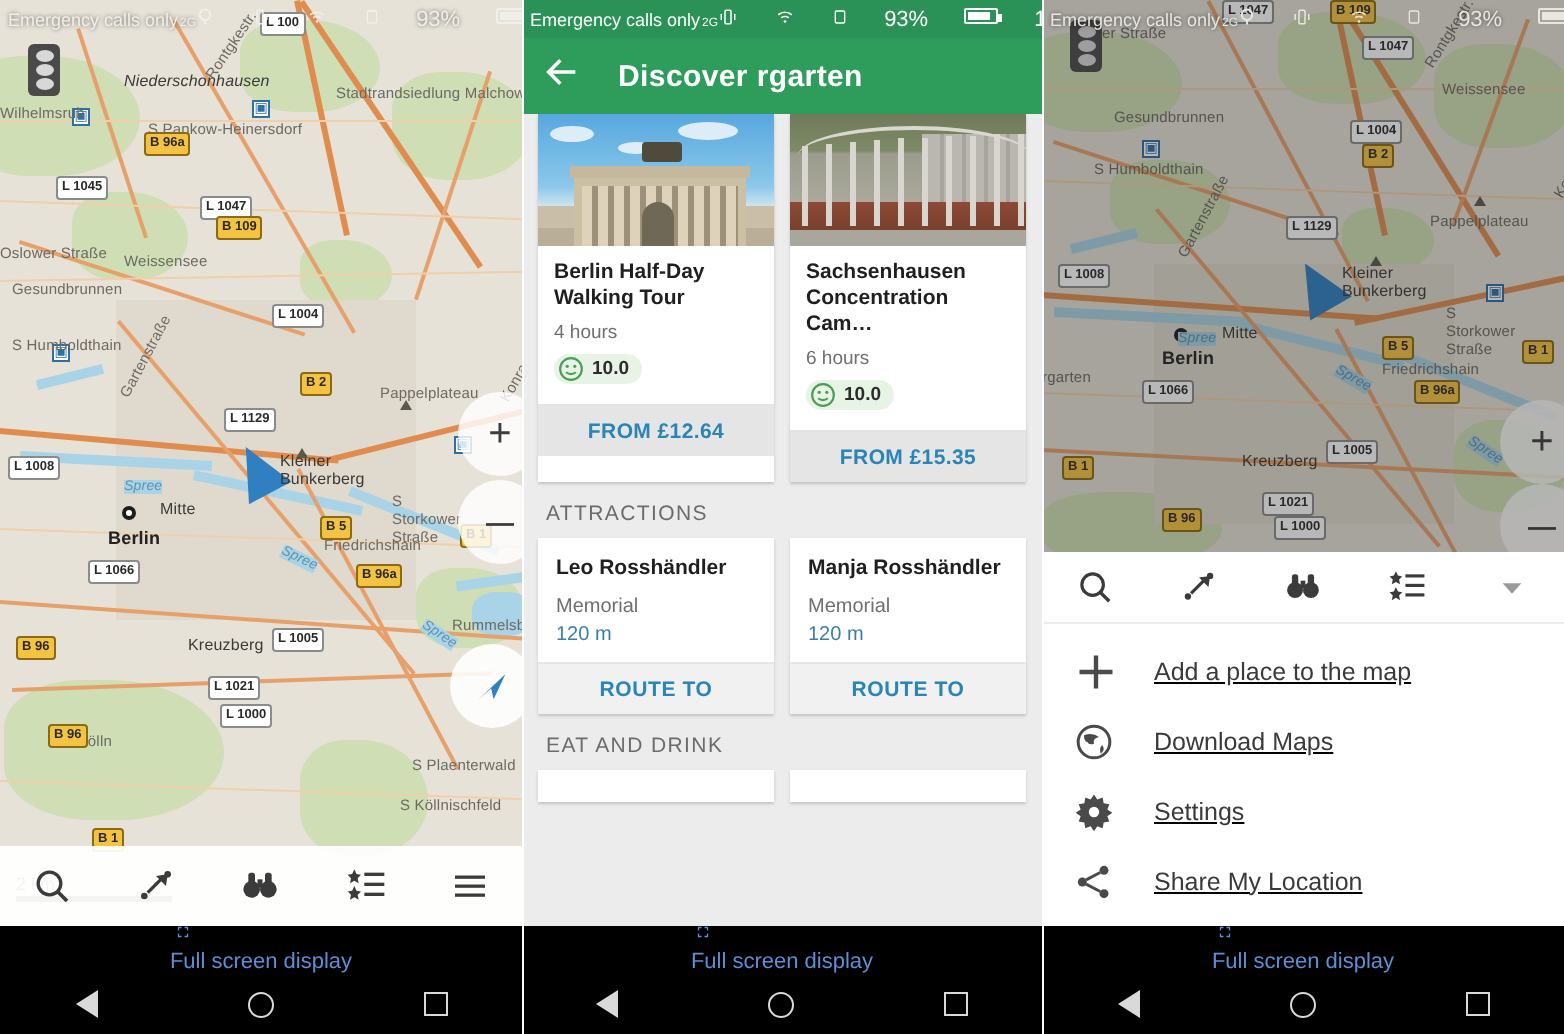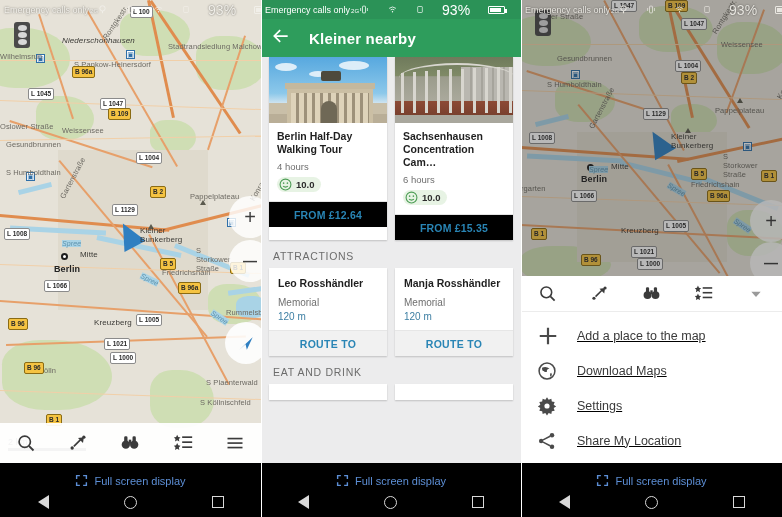--- a/index.html
+++ b/index.html
@@ -73,21 +73,21 @@
 
   .statusbar {
     position: absolute; top: 0; left: 0; right: 0; height: 19px;
     display: flex; align-items: center; padding: 0 4px;
     font-size: 9px; color: #fff; z-index: 30;
   }
   .statusbar.ghost { color: #f1efe9; text-shadow: 0 0 2px rgba(0,0,0,.55); }
   .statusbar.ghost.dark { color: #e8e6e0; }
   .statusbar .sb-left { flex: 0 0 auto; display: flex; align-items: baseline; gap: 1px; }
   .statusbar .sb-sup { font-size: 6px; }
-  .statusbar .sb-right { margin-left: auto; display: flex; align-items: center; gap: 18px; font-size: 14px; }
+  .statusbar .sb-right { margin-left: auto; display: flex; gap: 18px; font-size: 11px; }
   .statusbar .sb-right svg { display: block; }
   .sb-batt { width: 17px; height: 8px; border: 1px solid currentColor; border-radius: 1px; position: relative; }
   .sb-batt::after { content:""; position:absolute; right:-3px; top:2px; width:2px; height:4px; background: currentColor; }
   .sb-batt i { position: absolute; left: 1px; top: 1px; bottom: 1px; width: 11px; background: currentColor; }
 
   
   .fab-zoom {
     position: absolute; right: -10px; width: 42px; height: 42px; border-radius: 50%;
     background: rgba(255,255,255,.82); display: flex; align-items: center; justify-content: center;
   }
@@ -107,21 +107,21 @@
     background: #ffffff; z-index: 20;
   }
   .toolbar.ontop { background: rgba(255,255,255,.94); }
   .toolbar .ticon { width: 30px; height: 26px; display: flex; align-items: center; justify-content: center; }
 
   
   .androidbar {
     position: absolute; left: 0; right: 0; bottom: 0; height: 54px; background: #000;
     display: flex; flex-direction: column; align-items: center; z-index: 40;
   }
-  .fsrow { height: 24px; display: flex; align-items: flex-end; justify-content: center; gap: 6px; }
+  .fsrow { height: 24px; display: flex; align-items: flex-start; justify-content: center; gap: 6px; flex-direction: column; }
   .fsrow .lbl { color: #5d8fd6; font-size: 11px; }
   .navrow { height: 30px; width: 100%; display: flex; align-items: center; justify-content: space-around; }
   .navrow .tri { width: 0; height: 0; border-top: 7px solid transparent; border-bottom: 7px solid transparent; border-right: 11px solid #d9d9d9; }
   .navrow .cir { width: 13px; height: 13px; border: 1.7px solid #d9d9d9; border-radius: 50%; }
   .navrow .sqr { width: 12px; height: 12px; border: 1.7px solid #d9d9d9; }
 
   
   .appbar {
     position: absolute; top: 19px; left: 0; right: 0; height: 38px;
     background: #2e9d5c; display: flex; align-items: center; padding: 0 10px; z-index: 25;
@@ -143,21 +143,21 @@
 
   .cardrow { display: flex; gap: 8px; padding: 0 8px; }
   .card { width: 122px; background: #fff; box-shadow: 0 1px 1.5px rgba(0,0,0,.18); overflow: hidden; }
   .card .thumb { height: 66px; position: relative; overflow: hidden; }
   .card .body { padding: 7px 8px 6px; }
   .card .ttl { font-size: 10.5px; font-weight: bold; color: #1f1f1f; line-height: 13px; }
   .card .dur { font-size: 9.5px; color: #6f6f6f; margin-top: 5px; }
   .rating { display: inline-flex; align-items: center; gap: 4px; margin-top: 5px;
     background: #e7f3e4; border-radius: 9px; padding: 1px 6px 1px 2px; }
   .rating .score { font-size: 9.5px; font-weight: bold; color: #2c2c2c; }
-  .card .pricebar { background: #000000; border-top: 1px solid #e3e3e3; height: 26px;
+  .card .pricebar { background: #e5e5e5; border-top: 1px solid #e3e3e3; height: 26px;
     display: flex; align-items: center; justify-content: center; }
   .card .price { font-size: 10.5px; font-weight: bold; color: #2985b5; letter-spacing: .2px; }
 
   .acard { width: 122px; background: #fff; box-shadow: 0 1px 1.5px rgba(0,0,0,.18); }
   .acard .abody { padding: 9px 9px 8px; }
   .acard .an { font-size: 10.5px; font-weight: bold; color: #1f1f1f; }
   .acard .ak { font-size: 10px; color: #6f6f6f; margin-top: 8px; }
   .acard .ad { font-size: 10px; color: #3d7fa3; margin-top: 3px; }
   .acard .abtnwrap { background: #f1f1f1; border-top: 1px solid #e6e6e6; height: 26px;
     display: flex; align-items: center; justify-content: center; }
@@ -449,21 +449,21 @@
         <span>16:12</span>
       </div>
     </div>
 
     <div class="appbar">
       <span>
         <svg width="20" height="20" viewBox="0 0 24 24">
             <path d="M20 12 H5 M11 5 L4 12 L11 19" fill="none" stroke="#ffffff" stroke-width="2.1"></path>
           </svg>
       </span>
-      <span class="title">Kleiner nearby</span>
+      <span class="title">Discover rgarten</span>
     </div>
 
     <div class="discover">
 
 
       <div class="cardrow">
 
         <div class="card">
           <div class="thumb t-brandenburg">
             <span class="cloud" style="left:6px;top:6px;width:22px;height:8px;"></span>

